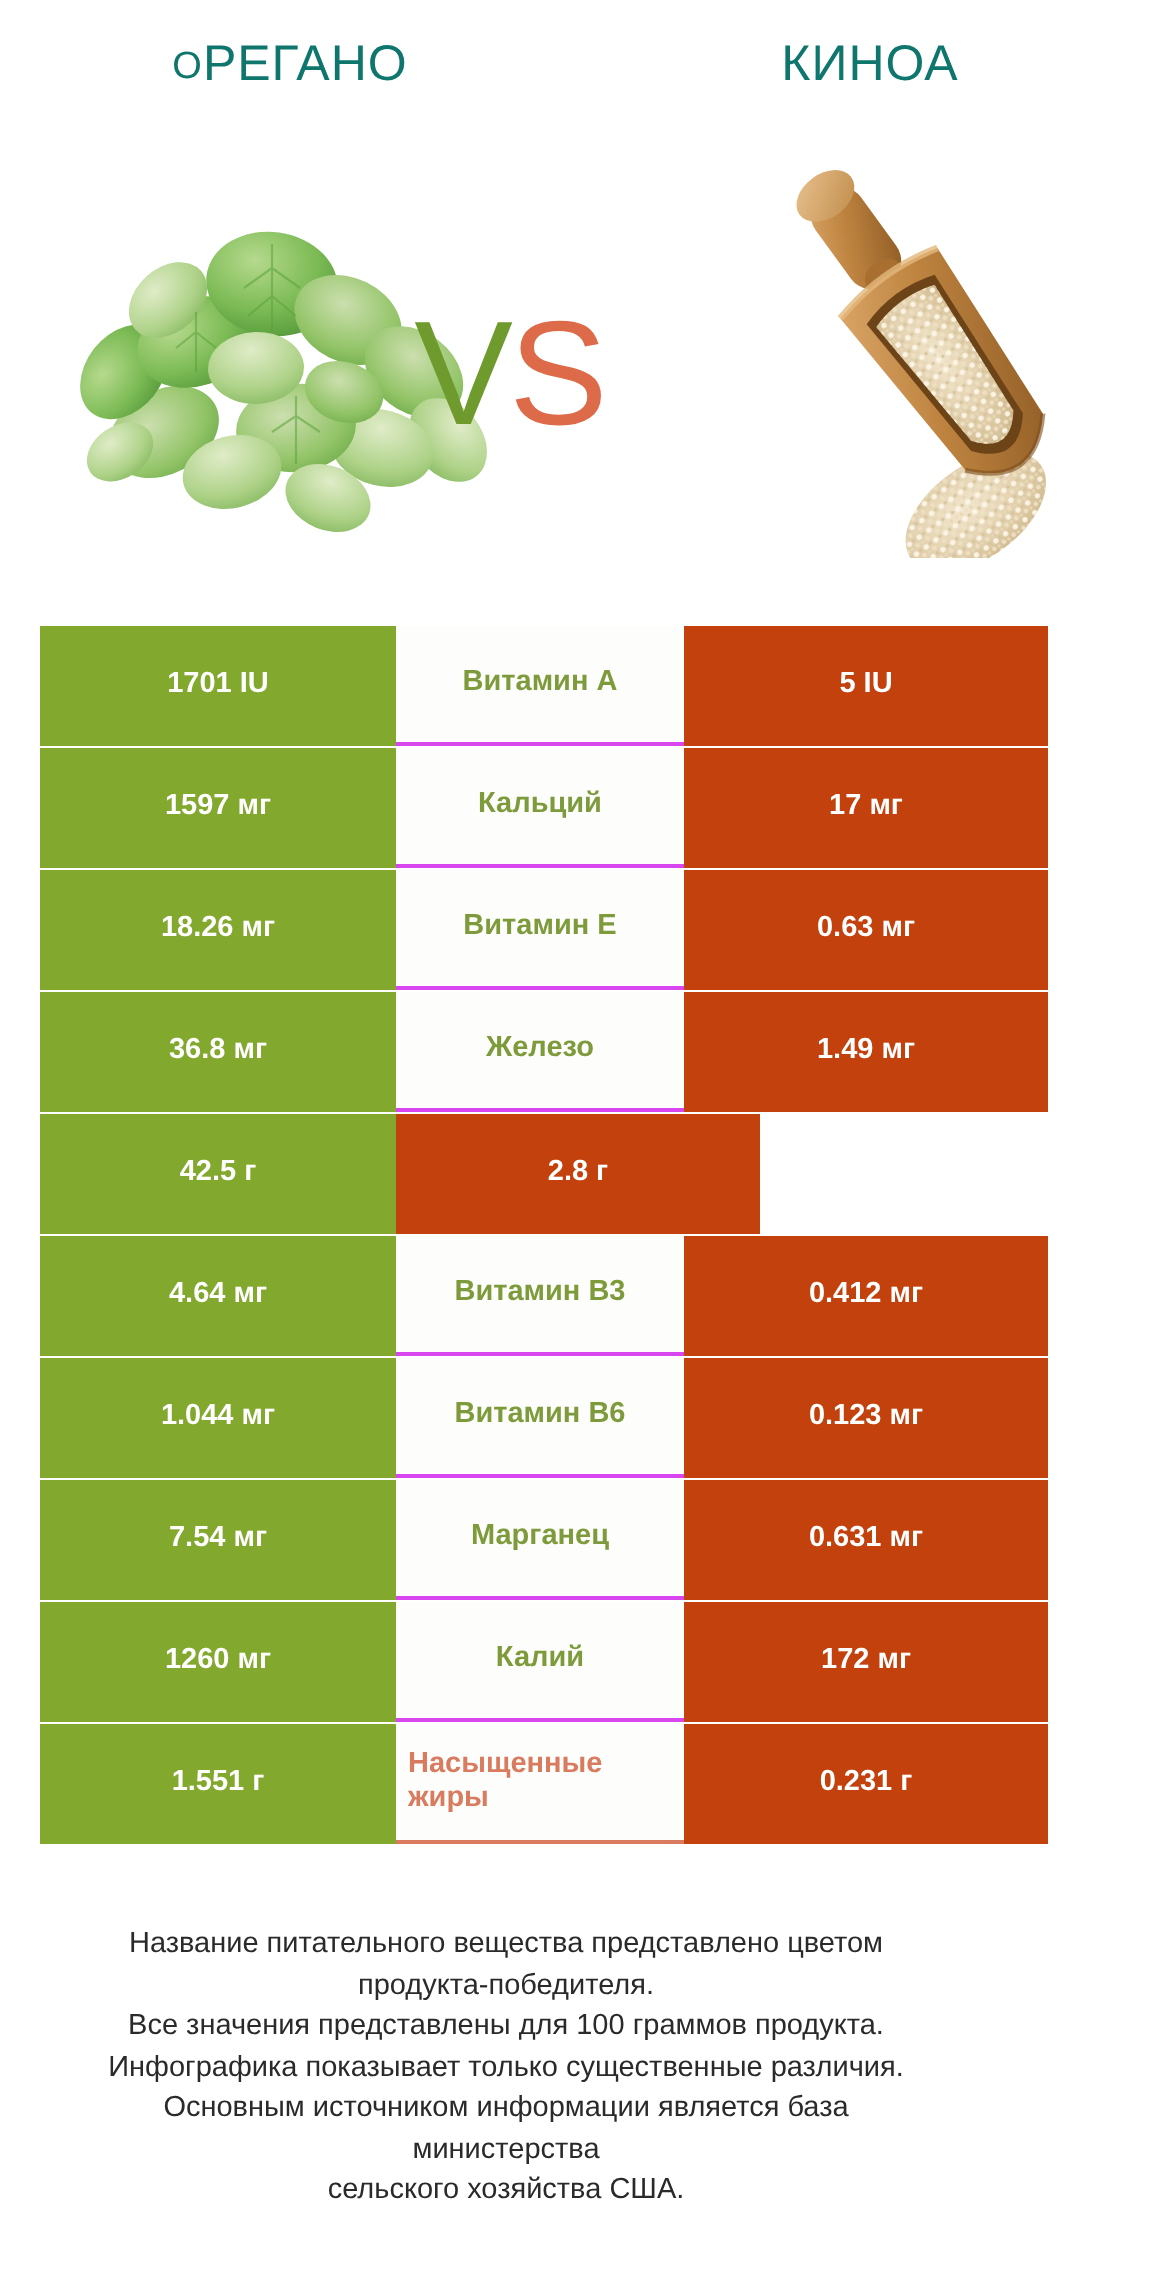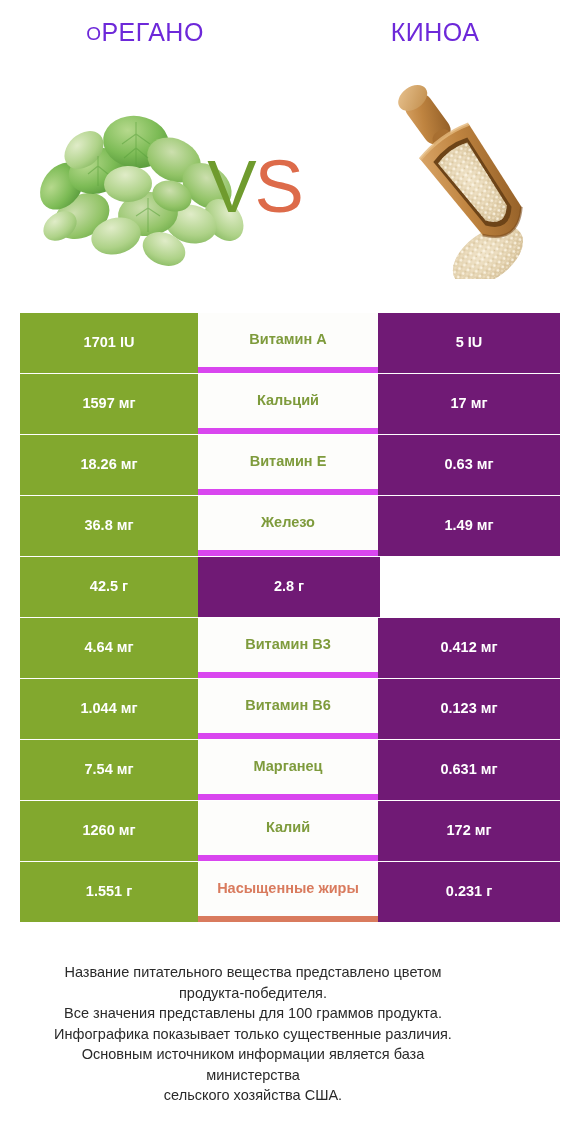--- a/index.html
+++ b/index.html
@@ -30,21 +30,21 @@
   }
   .hdr-cell {
     flex:1 1 50%;
     display:flex;
     align-items:center;
     justify-content:center;
   }
   .hdr-title {
     font-size:25px;
     letter-spacing:0.5px;
-    color:#6d28d9;
+    color:#0f766e;
     font-weight:400;
     white-space:nowrap;
   }
   .hdr-title .lead {
     font-size:19px;
     vertical-align:1px;
   }
 
   
   #hero {
@@ -111,28 +111,28 @@
     line-height:1.18;
   }
 
   .cell.left {
     width:178px;
     background:#82a82e;
     color:#ffffff;
   }
   .cell.right {
     width:182px;
-    background:#701a75;
+    background:#c2410c;
     color:#ffffff;
   }
   .cell.mid {
-    width:180px;
+    width:144px;
     background:#fdfdfb;
     color:#7e9b3c;
-    border-bottom:6px solid #d946ef;
+    border-bottom:2px solid #d946ef;
     padding:0 6px;
   }
   .row.lose .cell.mid {
     color:#d97b5e;
     border-bottom-color:#d97b5e;
   }
 
   
   #footnote {
     position:absolute;

